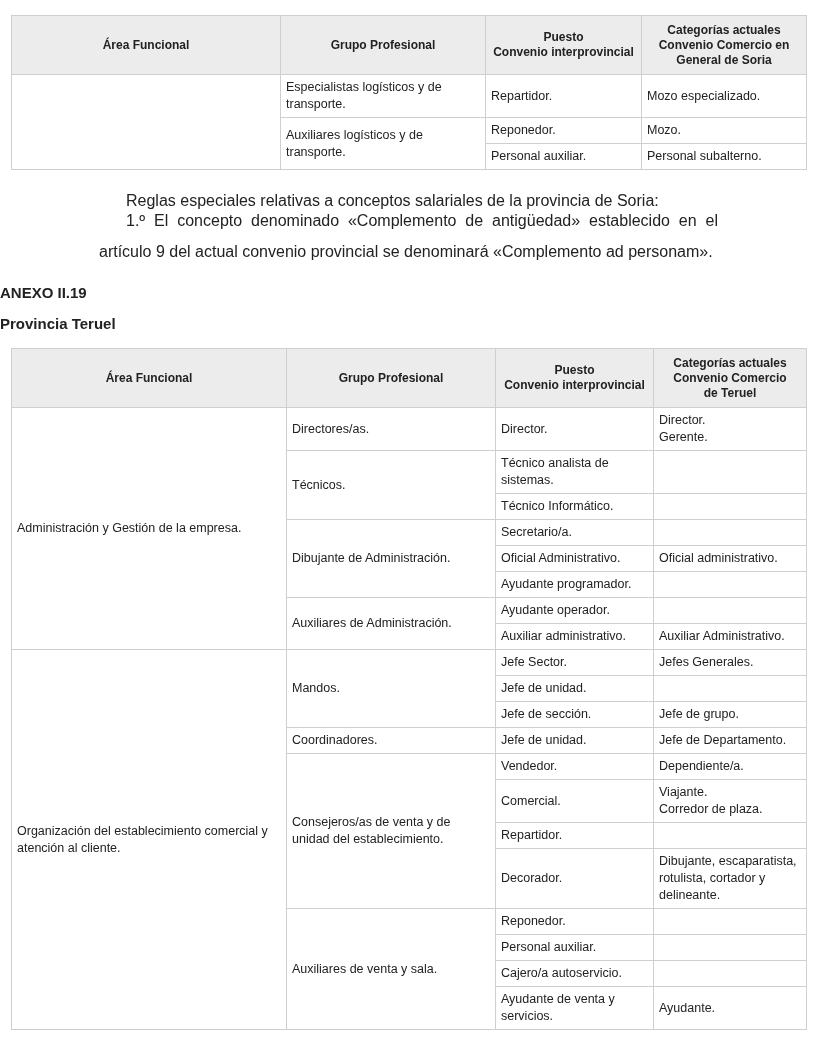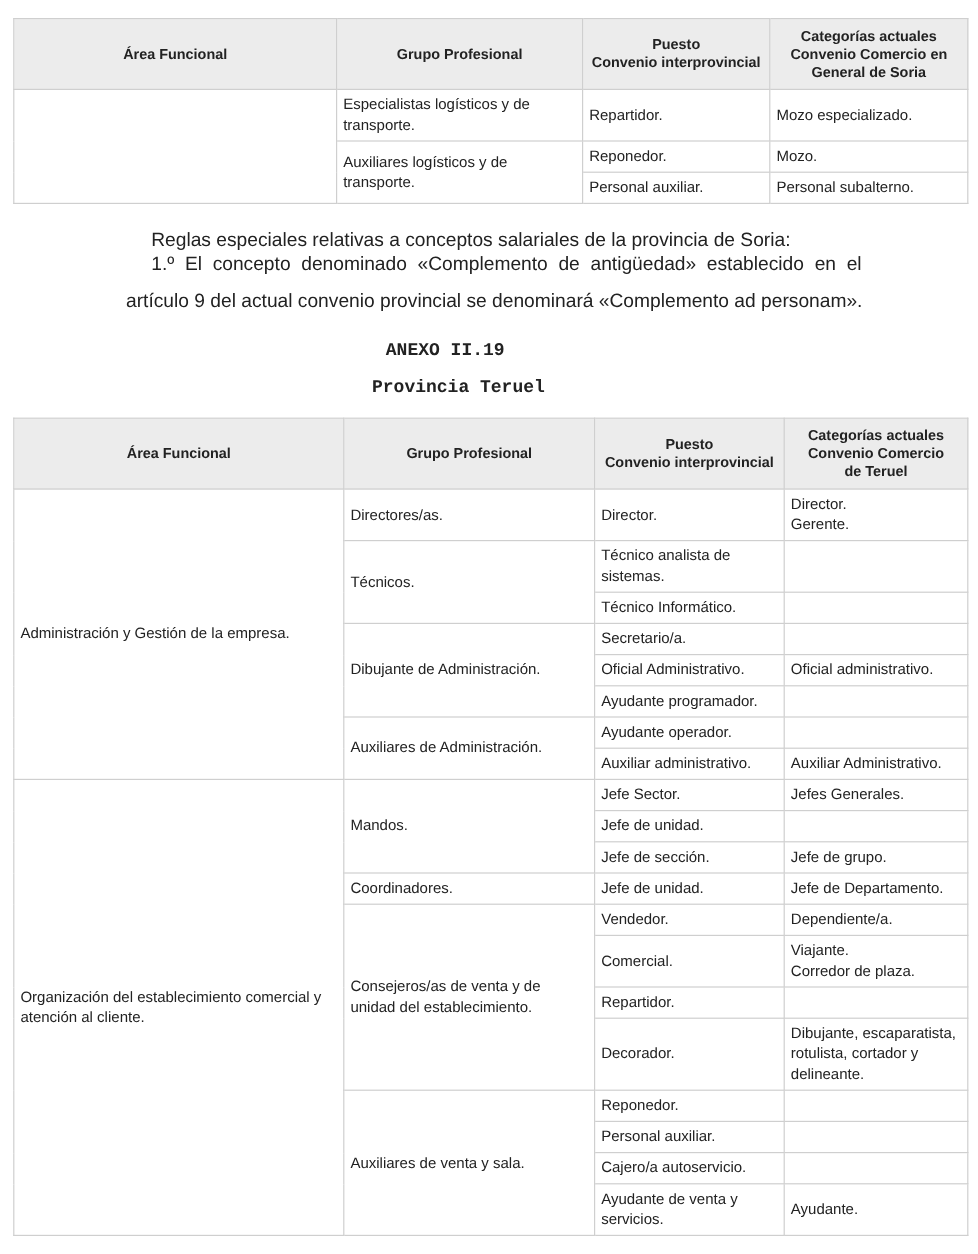--- a/index.html
+++ b/index.html
@@ -5,21 +5,21 @@
   html, body { margin: 0; padding: 0; background: #ffffff; }
   body { width: 815px; height: 1045px; position: relative; font-family: "Liberation Sans", sans-serif; color: #222; overflow: hidden; }
   table { border-collapse: collapse; position: absolute; left: 11px; width: 795px; table-layout: fixed; }
   td, th { border: 1px solid #cfcfcf; font-size: 12.5px; line-height: 17px; vertical-align: middle; text-align: left; padding: 4px 5px; }
   th { background: #ececec; font-weight: bold; text-align: center; font-size: 12px; line-height: 15px; }
   #t1 { top: 15px; }
   #t1 th { height: 50px; }
   #t2 { top: 348px; }
   #t2 th { height: 50px; }
   .p { position: absolute; font-size: 16px; line-height: 20px; }
-  .h { position: absolute; left: 0; width: 742px; text-align: center; font-weight: bold; font-size: 15px; font-family: Liberation Mono, monospace; }
+  .h { position: absolute; left: 0; width: 742px; font-weight: bold; font-size: 15px; }
   .multi { white-space: pre-line; }
 </style>
 </head>
 <body>
 
 <table id="t1">
   <colgroup>
       <col style="width:269px">
       <col style="width:205px">
       <col style="width:156px">
@@ -48,23 +48,23 @@
   </tr>
   <tr style="height:26px">
     <td>Personal auxiliar.</td>
     <td>Personal subalterno.</td>
   </tr>
 </tbody>
   </table>
 
 <div class="p" style="left:126px; top:191px;">Reglas especiales relativas a conceptos salariales de la provincia de Soria:</div>
 <div class="p" style="left:126px; top:211px; width:592px; text-align:justify; text-align-last:justify;">1.º  El concepto denominado «Complemento de antigüedad» establecido en el</div>
-<div class="p" style="left:99px; top:242px;margin-left:6px;">artículo 9 del actual convenio provincial se denominará «Complemento ad personam».</div>
+<div class="p" style="left:99px; top:242px;">artículo 9 del actual convenio provincial se denominará «Complemento ad personam».</div>
 <div class="h" style="top:284px;">ANEXO II.19</div>
-<div class="h" style="top:315px;padding-left:11px;">Provincia Teruel</div>
+<div class="h" style="top:315px;">Provincia Teruel</div>
 
 <table id="t2">
   <colgroup>
       <col style="width:275px">
       <col style="width:209px">
       <col style="width:158px">
       <col style="width:153px">
     </colgroup>
   <tbody>
       <tr>

